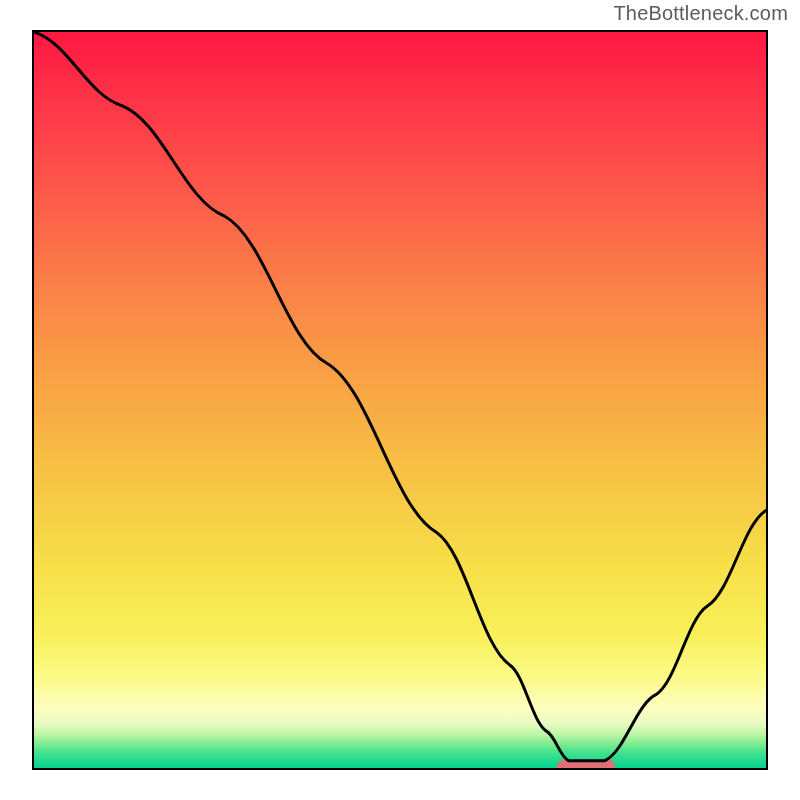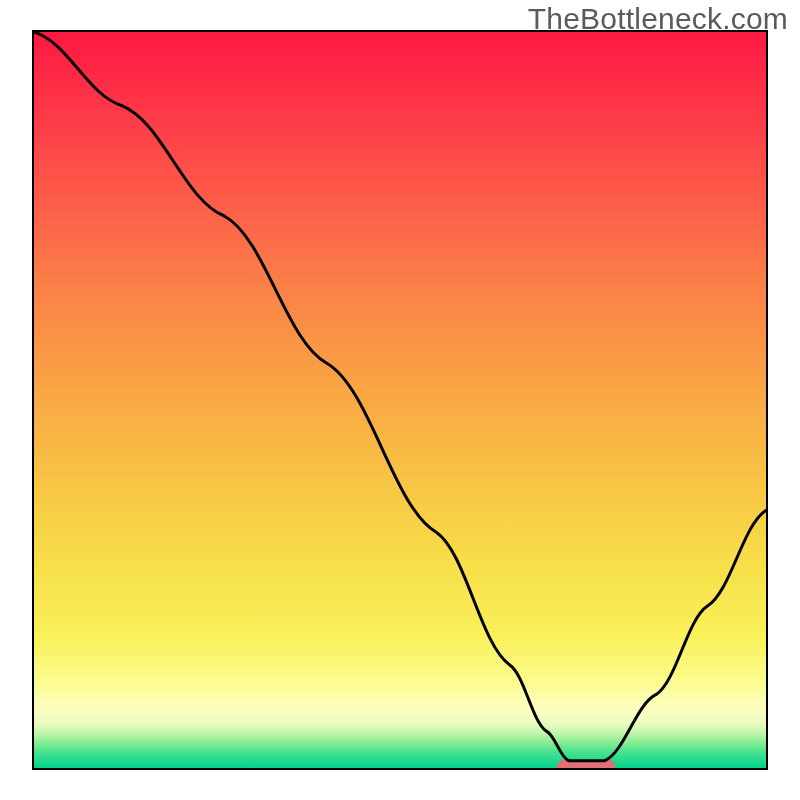--- a/index.html
+++ b/index.html
@@ -14,21 +14,21 @@
     position: relative;
     width: 800px;
     height: 800px;
     background: #ffffff;
   }
   .watermark {
     position: absolute;
     top: 2px;
     right: 12px;
     color: #5b5b5b;
-    font-size: 30px;
+    font-size: 20px;
     font-weight: 500;
     letter-spacing: 0.2px;
     z-index: 5;
   }
   .plot {
     position: absolute;
     left: 32px;
     top: 30px;
     width: 736px;
     height: 740px;

